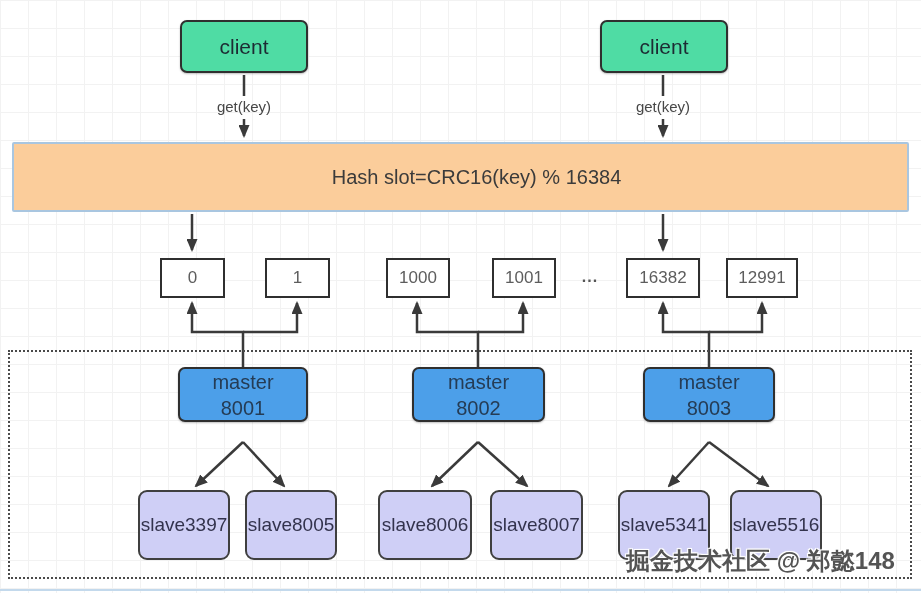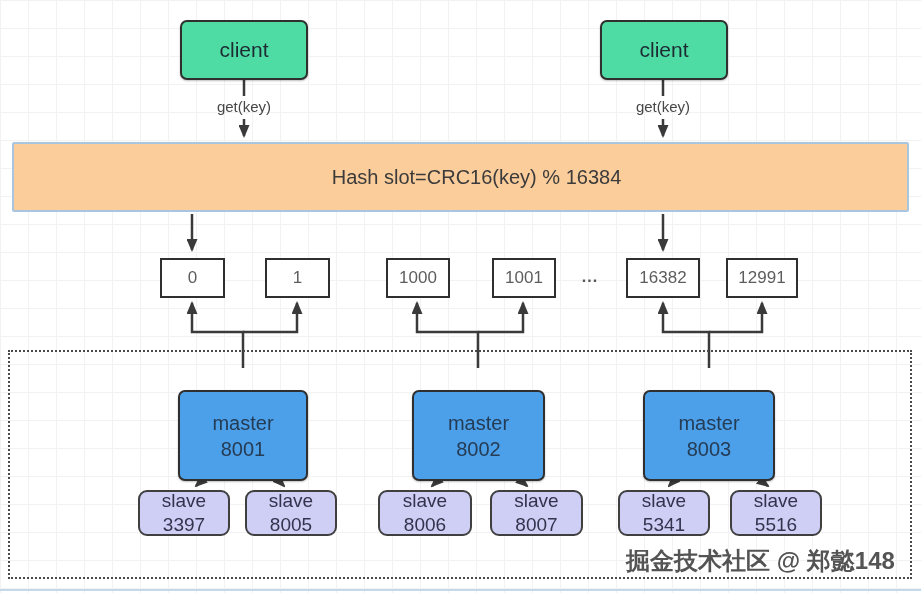--- a/index.html
+++ b/index.html
@@ -10,21 +10,21 @@
     background-image:
       linear-gradient(#f2f2f2 1px, transparent 1px),
       linear-gradient(90deg,#f2f2f2 1px, transparent 1px),
       linear-gradient(#e6e6e6 1px, transparent 1px),
       linear-gradient(90deg,#e6e6e6 1px, transparent 1px);
     background-size:28px 28px,28px 28px,140px 140px,140px 140px;
   }
   .connectors{position:absolute;left:0;top:0;z-index:1;pointer-events:none;}
   .node{position:absolute;z-index:2;box-sizing:border-box;display:flex;align-items:center;justify-content:center;text-align:center;}
   .client{
-    width:128px;height:60px;top:20px;border:2px solid #2f2f2f;border-radius:7px;
+    width:128px;height:53px;top:20px;border:2px solid #2f2f2f;border-radius:7px;
     background:#4fdca4;font-size:21px;color:#1d2b33;box-shadow:0 1px 2px rgba(0,0,0,.25);
   }
   .client.c1{left:180px}.client.c2{left:600px}
   .edge-label{position:absolute;z-index:2;width:90px;top:98px;text-align:center;font-size:15px;color:#474747;}
   .edge-label.e1{left:199px}.edge-label.e2{left:618px}
   .hash-bar{
     left:12px;top:142px;width:897px;height:70px;background:#fbcd9b;
     border:2px solid #a9c6e0;border-radius:2px;font-size:20px;color:#3b3b3b;padding-left:32px;
   }
   .slot{top:258px;height:40px;background:#ffffff;border:2px solid #2f2f2f;font-size:17px;color:#5d5d5d;}
@@ -34,29 +34,29 @@
   .slot.s3{left:492px;width:64px}
   .slot.s4{left:626px;width:74px}
   .slot.s5{left:726px;width:72px}
   .ellipsis{position:absolute;z-index:2;left:577px;top:268px;width:26px;text-align:center;font-size:16px;font-weight:bold;color:#555;letter-spacing:1px;}
   .cluster-box{
     position:absolute;z-index:1;left:8px;top:350px;width:904px;height:229px;
     box-sizing:border-box;border:2px dotted #4a4a4a;background:transparent;
   }
   .cluster-label{position:absolute;z-index:2;left:24px;top:358px;font-size:22px;font-weight:bold;color:#2b2b2b;}
   .master{
-    top:367px;height:91px;background:#4c9fe9;border:2px solid #2f2f2f;border-radius:7px;
-    color:#253c55;font-size:20px;line-height:1.3;flex-direction:column;box-shadow:0 1px 2px rgba(0,0,0,.25);margin-top:23px;
+    top:367px;height:55px;background:#4c9fe9;border:2px solid #2f2f2f;border-radius:7px;
+    color:#253c55;font-size:20px;line-height:1.3;flex-direction:column;box-shadow:0 1px 2px rgba(0,0,0,.25);
   }
   .master.m1{left:178px;width:130px}
   .master.m2{left:412px;width:133px}
   .master.m3{left:643px;width:132px}
   .slave{
-    top:490px;height:46px;background:#cfcff6;border:2px solid #3f3f3f;border-radius:9px;
-    color:#33334d;font-size:19px;line-height:1.25;flex-direction:column;
+    top:490px;height:70px;background:#cfcff6;border:2px solid #3f3f3f;border-radius:9px;
+    color:#33334d;font-size:19px;line-height:1.25;flex-direction:row;
   }
   .slave.v1{left:138px;width:92px}
   .slave.v2{left:245px;width:92px}
   .slave.v3{left:378px;width:94px}
   .slave.v4{left:490px;width:93px}
   .slave.v5{left:618px;width:92px}
   .slave.v6{left:730px;width:92px}
   .watermark{
     position:absolute;z-index:5;left:608px;top:545px;width:305px;text-align:center;
     font-size:24px;font-weight:bold;color:#545454;white-space:nowrap;

